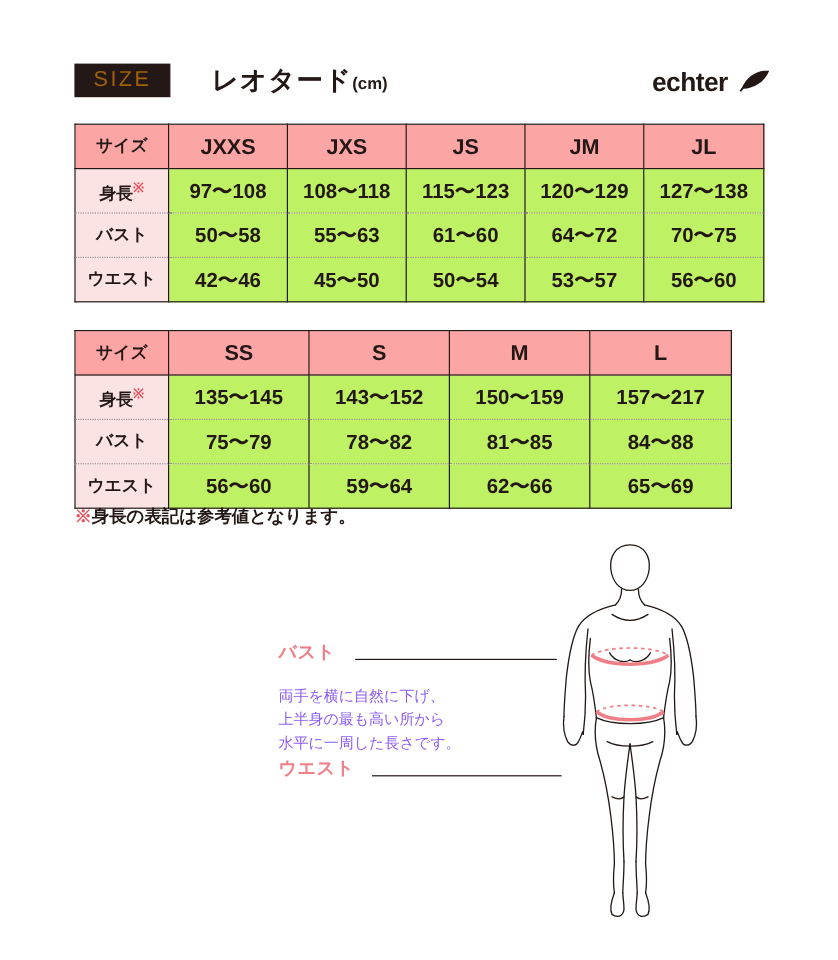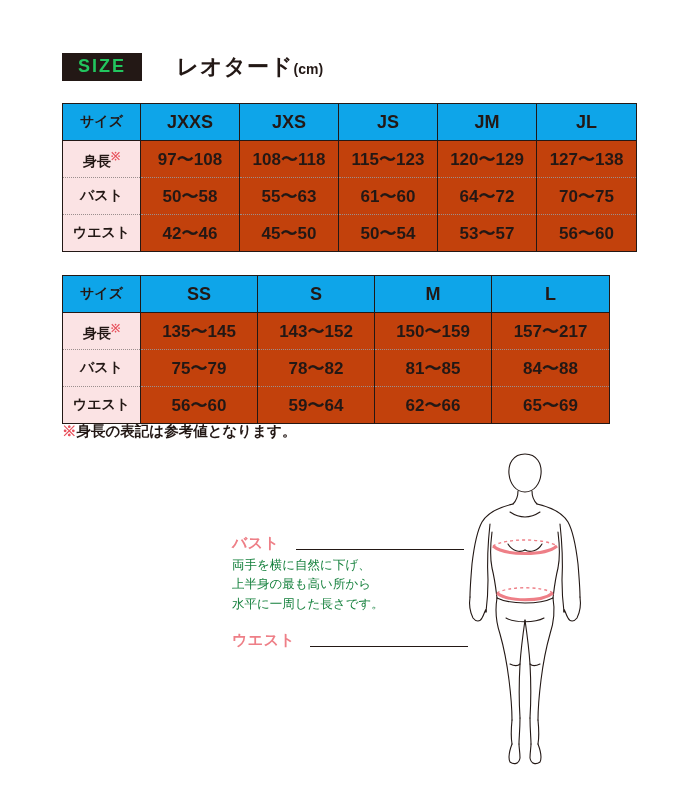--- a/index.html
+++ b/index.html
@@ -25,23 +25,23 @@
   .header {
     position: absolute;
     left: 62px;
     top: 52px;
     width: 580px;
     height: 40px;
   }
   .size-badge {
     display: inline-block;
     background: #231815;
-    color: #22c55e;
+    color: #a16207;
     font-size: 18px;
-    font-weight: bold;
+    font-weight: normal;
     letter-spacing: 2px;
     padding: 3px 16px 4px 16px;
     vertical-align: middle;
     line-height: 1.15;
   }
   .header-title {
     display: inline-block;
     font-size: 22px;
     font-weight: bold;
     vertical-align: middle;
@@ -76,31 +76,31 @@
     table-layout: fixed;
   }
   .size-table td, .size-table th {
     border: 1px solid #231815;
     text-align: center;
     font-weight: bold;
     padding: 0;
     box-sizing: border-box;
   }
   .size-table thead th {
-    background: #0ea5e9;
+    background: #fca5a5;
     height: 37px;
     font-size: 18px;
   }
   .size-table thead th.head-label {
     font-size: 14px;
   }
   .size-table tbody td {
     height: 37px;
     font-size: 17px;
-    background: #c2410c;
+    background: #bef264;
   }
   .size-table tbody td.row-label {
     background: #fbe3e4;
     font-size: 14px;
     margin-left: 36px;
   }
   .size-table tbody tr td {
     border-top: 1px dotted #9b8f8e;
     border-bottom: 1px dotted #9b8f8e;
   }
@@ -156,22 +156,22 @@
   }
   .callout .callout-title {
     font-size: 15px;
     font-weight: bold;
     color: #ee7f87;
     letter-spacing: 0.5px;
   }
   .callout .callout-body {
     font-size: 12.5px;
     line-height: 1.55;
-    color: #15803d;
-    margin-top: 3px;
+    color: #8b5cf6;
+    margin-top: 18px;
     white-space: pre-line;
   }
   #callout-bust { left: 232px; top: 534px; width: 200px; }
   #callout-waist { left: 232px; top: 631px; width: 200px; }
 
   .leader {
     position: absolute;
     height: 1px;
     background: #231815;
   }
@@ -179,20 +179,29 @@
   #leader-waist { left: 310px; top: 646px; width: 158px; }
 </style>
 </head>
 <body>
 
 <div class="page">
 
   <div class="header">
     <span class="size-badge">SIZE</span>
     <span class="header-title"><span>レオタード</span><span class="header-unit">(cm)</span></span>
+    <span class="brand">
+      <span>echter</span>
+      <span class="brand-mark">
+        <svg width="26" height="20" viewBox="0 0 26 20" aria-hidden="true">
+          <path d="M2 17 C 6 6, 16 1, 25 2 C 22 10, 14 16, 4 17 Z" fill="#231815"></path>
+          <path d="M1 19 C 5 12, 12 8, 20 6" stroke="#231815" stroke-width="1.6" fill="none"></path>
+        </svg>
+      </span>
+    </span>
   </div>
 
   <table class="size-table" id="table-1">
     <colgroup>
       <col style="width:78px">
         <col style="width:99px">
         <col style="width:99px">
         <col style="width:99px">
         <col style="width:99px">
         <col style="width:100px">

